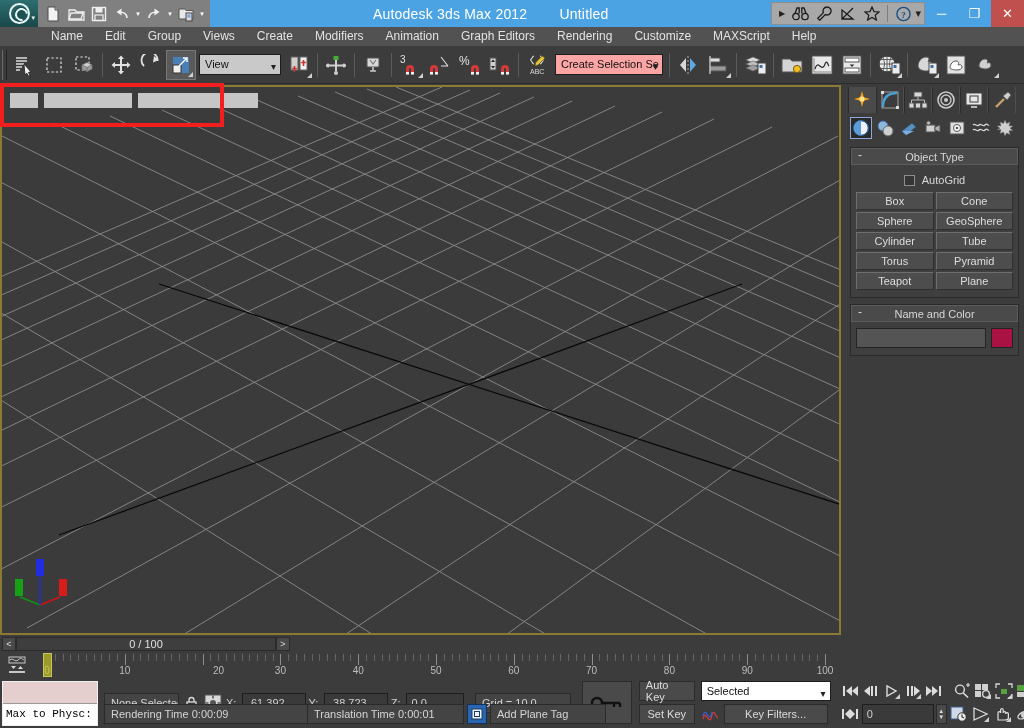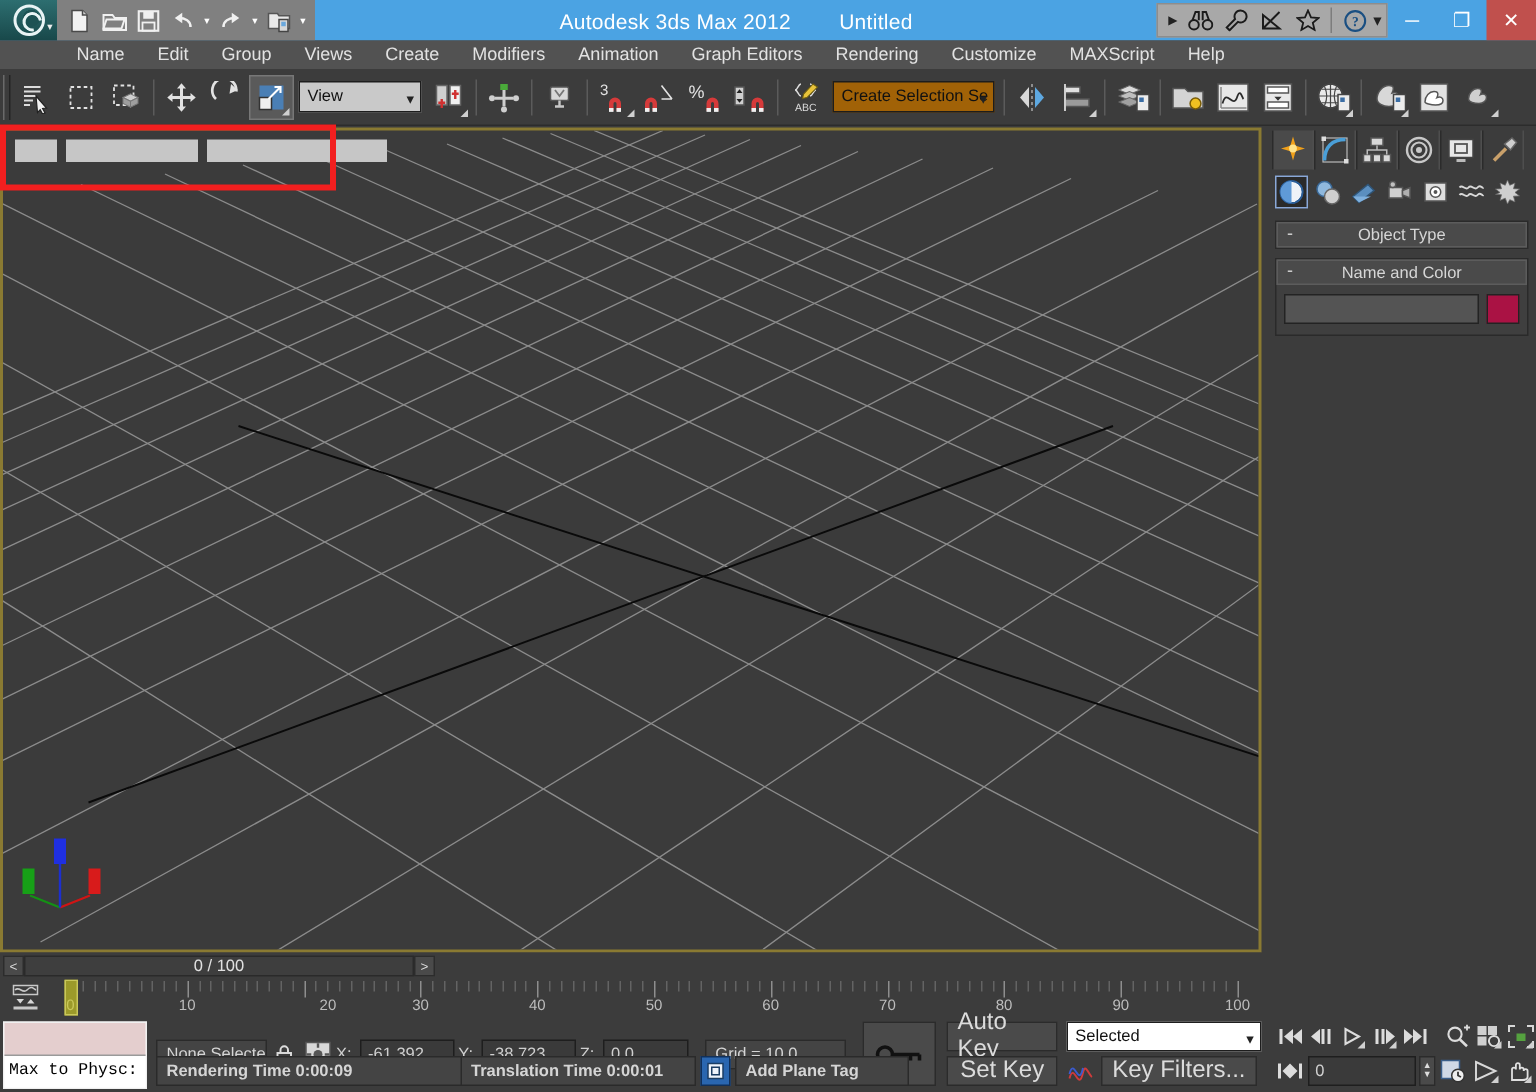--- a/index.html
+++ b/index.html
@@ -220,35 +220,35 @@
   .ml .whiterow { height: 21px; background: #fff; color: #000;
     font-family: "Liberation Mono", monospace; font-size: 11px;
     line-height: 21px; padding-left: 3px; overflow:hidden; white-space:nowrap;}
 
   .statrow { position: absolute; left: 104px; top: 2px; display: flex; align-items: center; gap: 3px; }
   .statcell {
     height: 20px; background: #444; border: 1px solid #2a2a2a;
     display: flex; align-items: center; padding: 0 6px; color: #d5d5d5; font-size: 11px;
     white-space: nowrap; overflow: hidden;
   }
-  .statrow2 { position: absolute; left: 104px; top: 25px; display: flex; align-items: center; gap: 3px; font-weight: bold; }
+  .statrow2 { position: absolute; left: 104px; top: 25px; display: flex; align-items: center; gap: 3px; }
   .coordfield {
     height: 20px; background: #3a3a3a; border: 1px solid #1e1e1e; color: #cfcfcf;
     font-size: 11px; display: flex; align-items: center; padding: 0 4px;
   }
   .coordlbl { color: #cfcfcf; font-size: 11px; padding-right: 3px; }
   .sbtn {
     height: 20px; background: #4a4a4a; border: 1px solid #2b2b2b;
     display: flex; align-items: center; justify-content: center;
     color: #dcdcdc; font-size: 11px; padding: 0 5px;
   }
   .keybtn {
     height: 20px; background: #4a4a4a; border: 1px solid #2b2b2b;
     display:flex; align-items:center; justify-content:center;
-    color: #dcdcdc; font-size:16px; padding: 0 6px;
+    color: #dcdcdc; font-size:11px; padding: 0 6px;
   }
   .navbtn {
     width: 20px; height: 20px; display: flex; align-items: center; justify-content: center;
     color: #dcdcdc; position: relative;
   }
   .spinner { width: 11px; height: 20px; background: #4a4a4a; border: 1px solid #2b2b2b;
              display:flex; flex-direction:column; align-items:center; justify-content:center;
              font-size:6px; line-height:6px; color:#ddd;}
   svg { display: block; }
 </style>
@@ -478,21 +478,21 @@
       </svg>
     </div>
     <div class="tbsep"></div>
     <div class="tbtn">
       <svg width="24" height="24" viewBox="0 0 24 24">
         <path d="M9 3c-2 0-2 4-4 4 2 0 2 4 4 4M15 3c2 0 2 4 4 4-2 0-2 4-4 4" fill="none" stroke="#dcdcdc" stroke-width="1.1"></path>
         <path d="M17 3l3 2-7 7-3 .7.7-3z" fill="#e8c33a" stroke="#6a5a12" stroke-width=".7"></path>
         <text x="5" y="21" font-size="7" fill="#dcdcdc" font-family="Liberation Sans, sans-serif">ABC</text>
       </svg>
     </div>
-    <div class="combo" style="width:108px; margin:0 3px; background:#a16207;">
+    <div class="combo" style="width:108px; margin:0 3px; background:#fca5a5;">
       <span>Create Selection Se</span>
     </div>
     <div class="tbsep"></div>
     <div class="tbtn">
       <svg width="22" height="22" viewBox="0 0 22 22">
           <path d="M11 2v18" stroke="#aaa" stroke-width="1" stroke-dasharray="2 2"></path>
           <path d="M9 4L3 11l6 7z" fill="#d8d8d8"></path>
           <path d="M13 4l6 7-6 7z" fill="#5ea8e0"></path>
         </svg>
     </div>
@@ -724,20 +724,38 @@
             <path d="M9 1l1.5 3.5L14 3l-1 3.8L17 7l-3 2.3 3 2.3-4 .2 1 3.8-3.5-1.5L9 17l-1.5-3.9L4 14.6l1-3.8-4-.2L4 9.3 1 7l4-.2L4 3l3.5 1.5z" fill="#cfcfcf" stroke="#666" stroke-width=".5"></path>
           </svg>
       </div>
     </div>
 
 
     <div class="rollout">
       <div class="rohead">
         <span class="minus">-</span>
         <span>Object Type</span>
+      </div>
+      <div class="robody">
+        <div class="autogrid">
+          <span class="chk"></span>
+          <span>AutoGrid</span>
+        </div>
+        <div class="btngrid">
+          <div class="obtn">Box</div>
+          <div class="obtn">Cone</div>
+          <div class="obtn">Sphere</div>
+          <div class="obtn">GeoSphere</div>
+          <div class="obtn">Cylinder</div>
+          <div class="obtn">Tube</div>
+          <div class="obtn">Torus</div>
+          <div class="obtn">Pyramid</div>
+          <div class="obtn">Teapot</div>
+          <div class="obtn">Plane</div>
+        </div>
       </div>
     </div>
 
     <div class="rollout">
       <div class="rohead">
         <span class="minus">-</span>
         <span>Name and Color</span>
       </div>
       <div class="robody">
         <div class="namerow">

